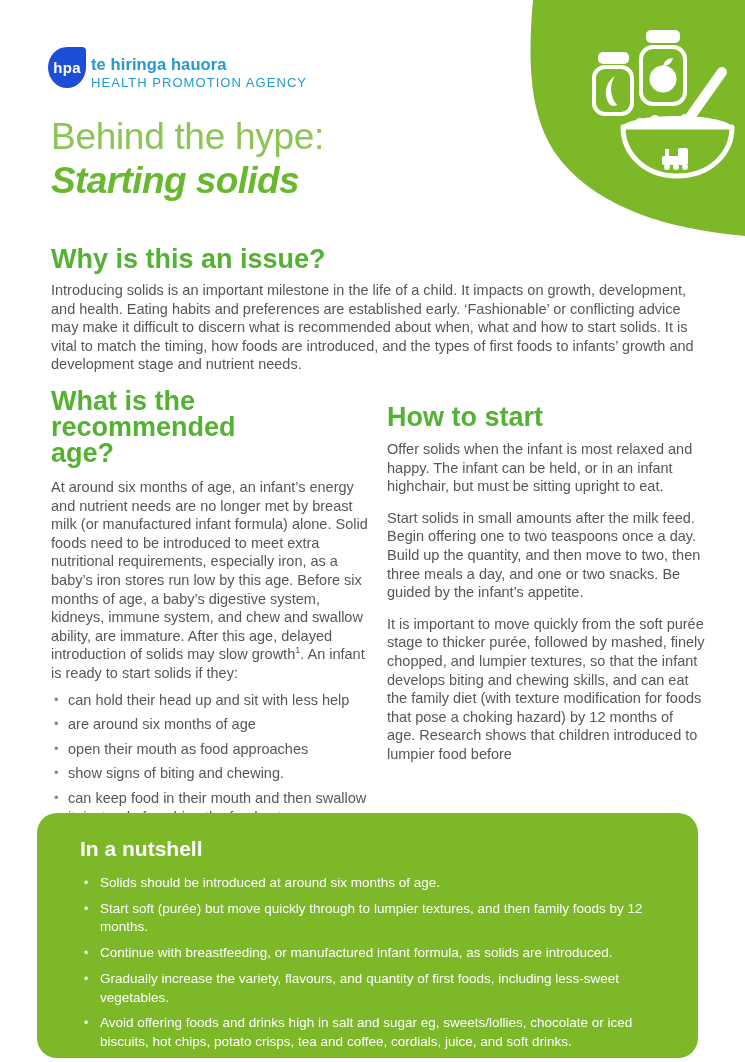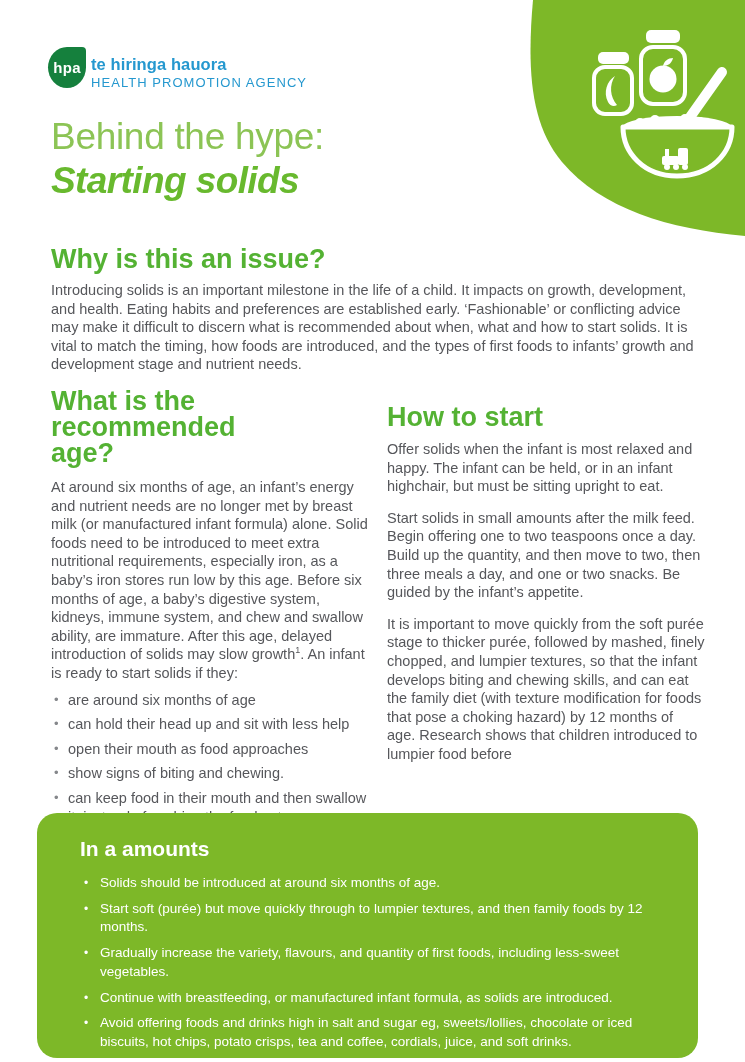--- a/index.html
+++ b/index.html
@@ -6,21 +6,21 @@
   .page{
     position:relative;width:745px;height:1062px;background:#ffffff;
     overflow:hidden;font-family:"Liberation Sans",sans-serif;
     -webkit-font-smoothing:antialiased;
   }
   
   .blob-wrap{position:absolute;top:0;right:0;width:217px;height:237px;}
   
   .logo{position:absolute;left:48px;top:47px;display:flex;align-items:flex-start;}
   .logo-leaf{
-    width:38px;height:41px;background:#15803d;
+    width:38px;height:41px;background:#1d4ed8;
     border-radius:50% 4px 50% 50%;
     display:flex;align-items:center;justify-content:center;flex:0 0 auto;
   }
   .logo-leaf span{color:#fff;font-size:15px;font-weight:700;letter-spacing:.3px;}
   .logo-text{margin-left:5px;padding-top:9px;line-height:1;}
   .logo-name{color:#2598cf;font-size:16.5px;font-weight:700;letter-spacing:.1px;}
   .logo-tagline{color:#2598cf;font-size:13px;font-weight:400;letter-spacing:1.05px;margin-top:3px;}
   
   .title{position:absolute;left:51px;top:118px;line-height:1;}
   .title-line1{color:#8cc455;font-size:37px;font-weight:400;letter-spacing:-.3px;}
@@ -122,41 +122,41 @@
   <div class="intro">
     <h2 class="h2">Why is this an issue?</h2>
     <div class="body-txt">Introducing solids is an important milestone in the life of a child. It impacts on growth, development, and health. Eating habits and preferences are established early. ‘Fashionable’ or conflicting advice may make it difficult to discern what is recommended about when, what and how to start solids. It is vital to match the timing, how foods are introduced, and the types of first foods to infants’ growth and development stage and nutrient needs.</div>
   </div>
 
   <div class="cols">
     <div class="col-left">
       <h2 class="h2">What is the recommended age?</h2>
       <div class="body-txt col-body"><span>At around six months of age, an infant’s energy and nutrient needs are no longer met by breast milk (or manufactured infant formula) alone. Solid foods need to be introduced to meet extra nutritional requirements, especially iron, as a baby’s iron stores run low by this age. Before six months of age, a baby’s digestive system, kidneys, immune system, and chew and swallow ability, are immature. After this age, delayed introduction of solids may slow growth</span><sup>1</sup><span>. An infant is ready to start solids if they:</span></div>
       <ul class="blist">
+        <li>can hold their head up and sit with less help</li>
         <li>are around six months of age</li>
-        <li>can hold their head up and sit with less help</li>
         <li>open their mouth as food approaches</li>
         <li>show signs of biting and chewing.</li>
         <li>can keep food in their mouth and then swallow it, instead of pushing the food out</li>
       </ul>
     </div>
     <div class="col-right">
       <h2 class="h2">How to start</h2>
       <div class="body-txt">Offer solids when the infant is most relaxed and happy. The infant can be held, or in an infant highchair, but must be sitting upright to eat.</div>
       <div class="body-txt">Start solids in small amounts after the milk feed. Begin offering one to two teaspoons once a day. Build up the quantity, and then move to two, then three meals a day, and one or two snacks. Be guided by the infant’s appetite.</div>
       <div class="body-txt">It is important to move quickly from the soft purée stage to thicker purée, followed by mashed, finely chopped, and lumpier textures, so that the infant develops biting and chewing skills, and can eat the family diet (with texture modification for foods that pose a choking hazard) by 12 months of age. Research shows that children introduced to lumpier food before</div>
     </div>
   </div>
 
   <div class="nutshell">
-    <h2 class="nutshell-h">In a amounts</h2>
+    <h2 class="nutshell-h">In a nutshell</h2>
     <ul class="wlist">
       <li>Solids should be introduced at around six months of age.</li>
       <li>Start soft (purée) but move quickly through to lumpier textures, and then family foods by 12 months.</li>
+      <li>Continue with breastfeeding, or manufactured infant formula, as solids are introduced.</li>
       <li>Gradually increase the variety, flavours, and quantity of first foods, including less-sweet vegetables.</li>
-      <li>Continue with breastfeeding, or manufactured infant formula, as solids are introduced.</li>
       <li>Avoid offering foods and drinks high in salt and sugar eg, sweets/lollies, chocolate or iced biscuits, hot chips, potato crisps, tea and coffee, cordials, juice, and soft drinks.</li>
     </ul>
   </div>
 
   <div class="bottom-strip"></div>
 
 </div>
 
 </body></html>

